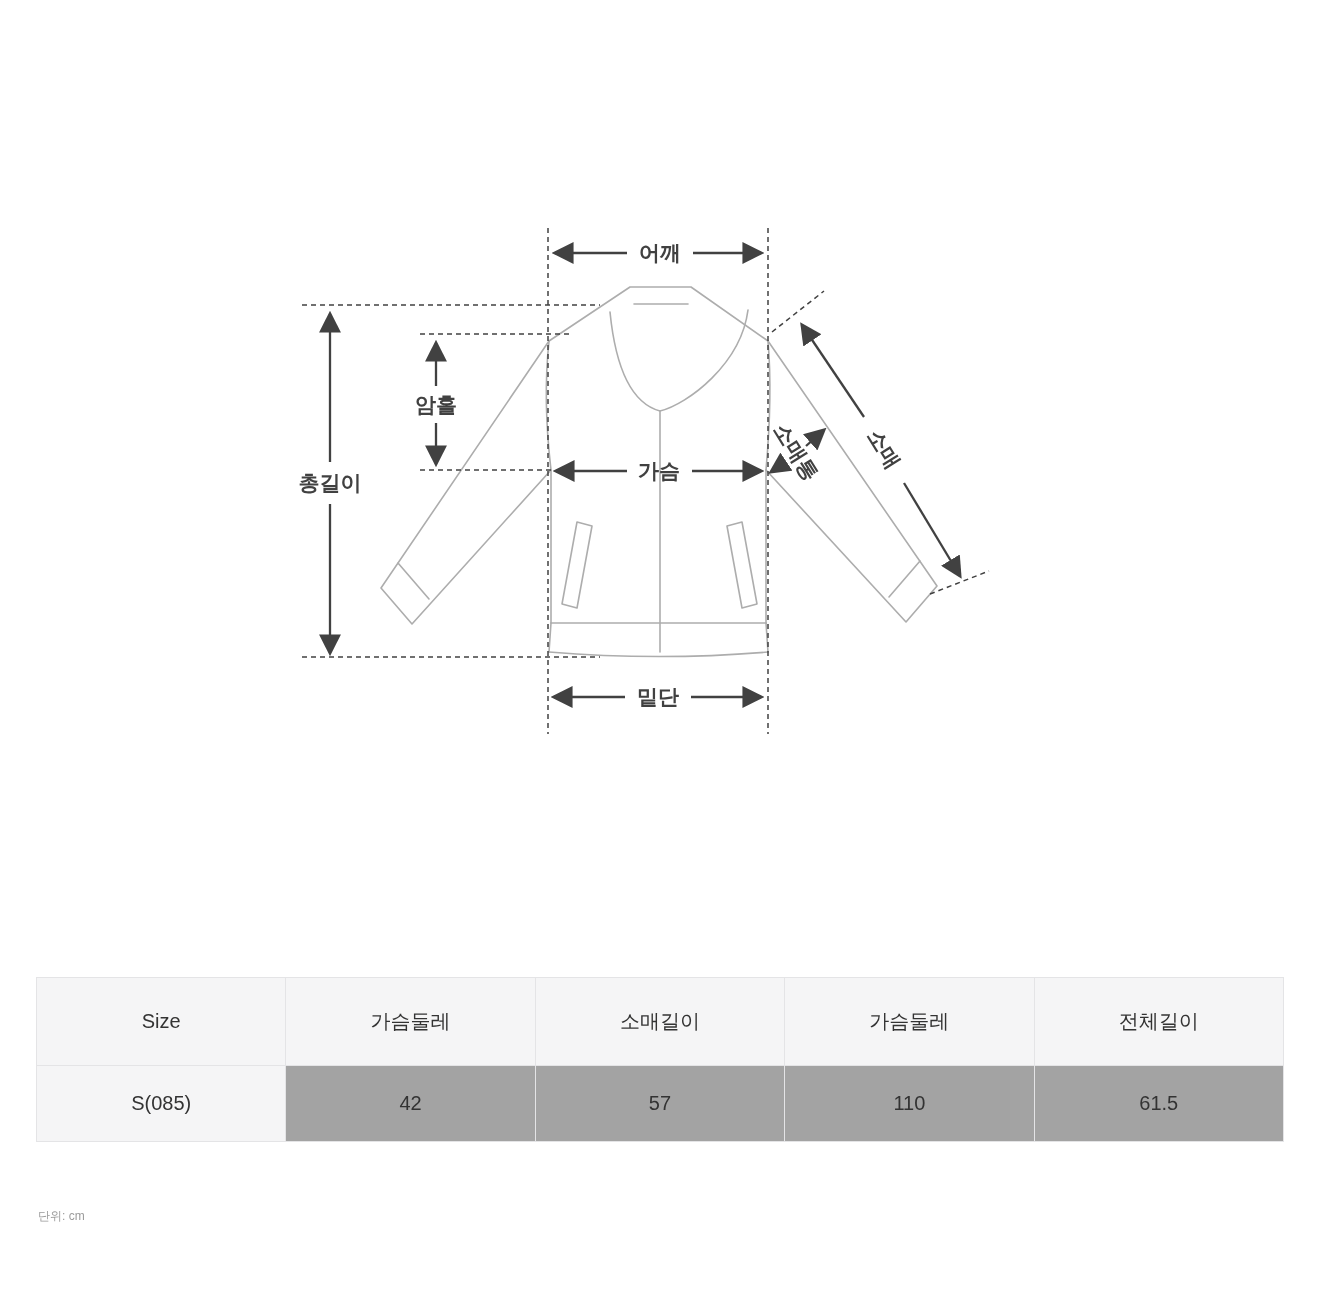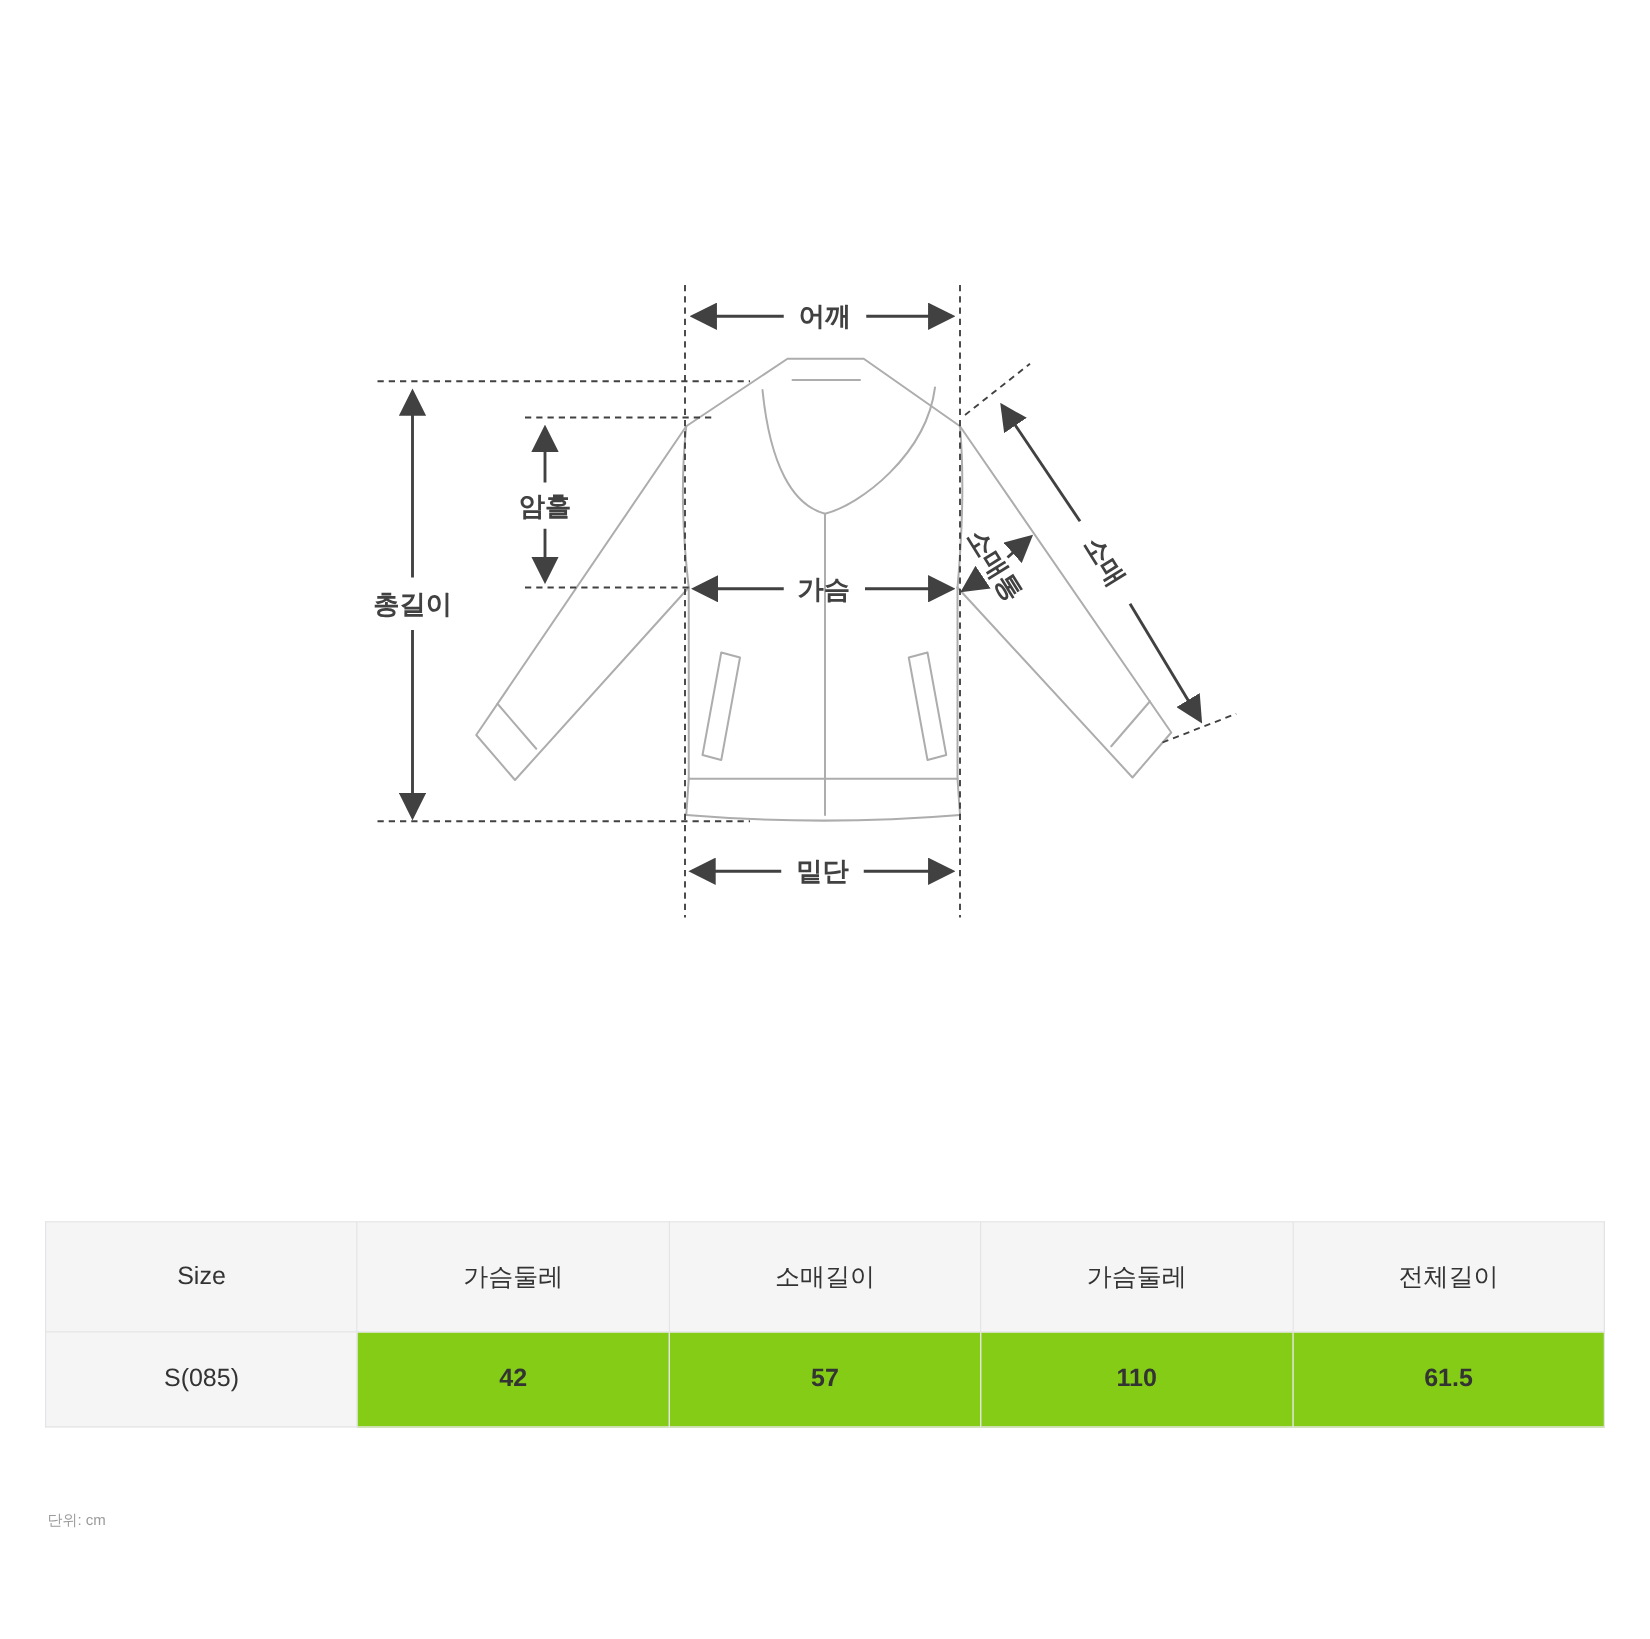--- a/index.html
+++ b/index.html
@@ -29,21 +29,21 @@
     position:absolute;left:36px;top:941px;width:1248px;
     border-collapse:collapse;table-layout:fixed;margin-top:36px;
   }
   .size-table th,.size-table td{
     border:1px solid var(--table-border);text-align:center;vertical-align:middle;
     font-size:20px;color:var(--text);
   }
   .size-table thead th{height:88px;background:var(--table-header-bg);font-weight:500;}
   .size-table tbody tr{height:76px;}
   .size-table tbody th{background:var(--table-header-bg);font-weight:500;}
-  .size-table tbody td{background:#84cc16;font-weight:700;}
+  .size-table tbody td{background:#a3a3a3;font-weight:400;}
   .footnote{
     position:absolute;left:38px;top:1208px;font-size:12px;color:var(--footnote-text);
   }
 </style>
 </head>
 <body>
 
 <div class="page">
 
   <svg class="diagram" width="1320" height="920" viewBox="0 0 1320 920" xmlns="http://www.w3.org/2000/svg">

